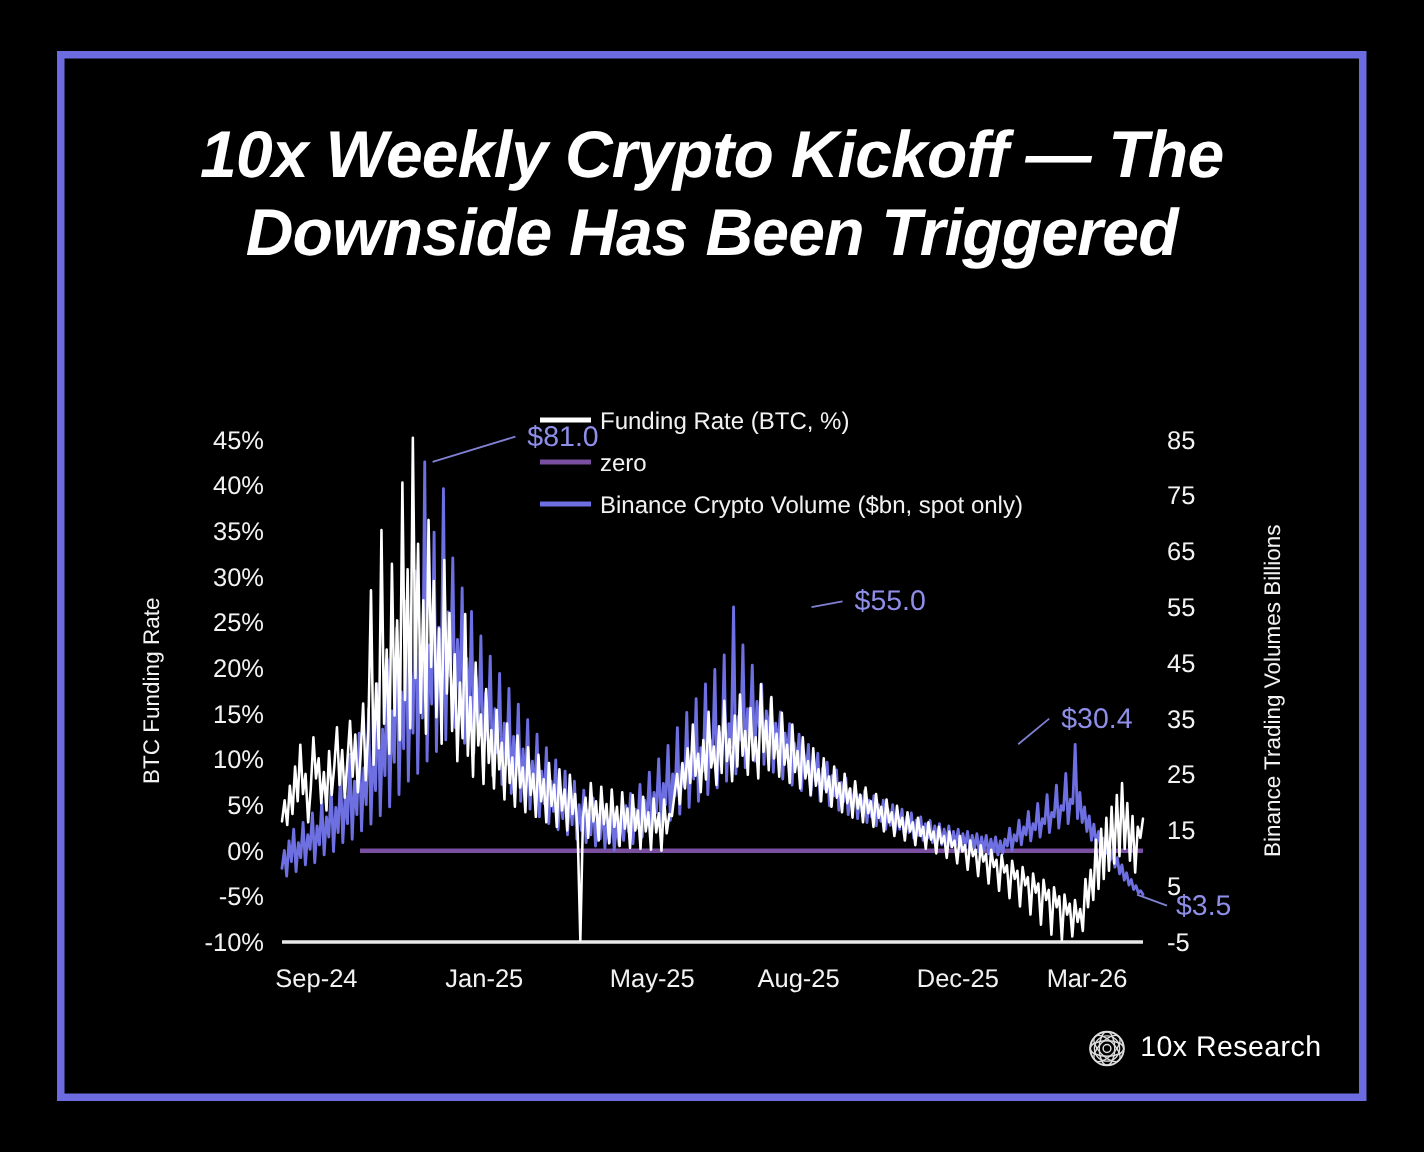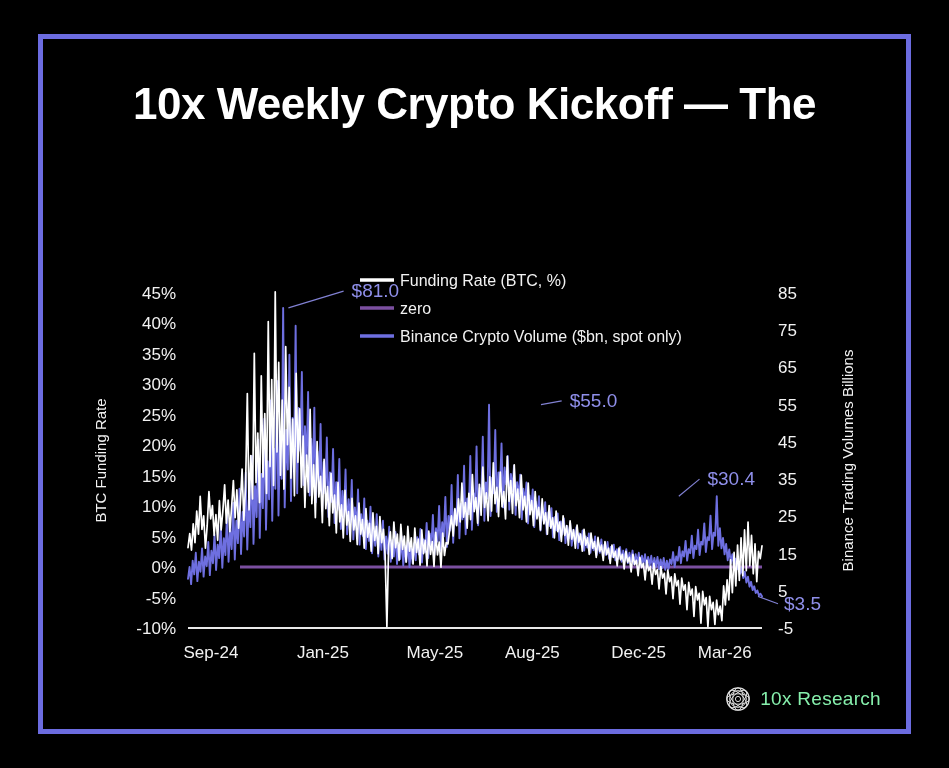--- a/index.html
+++ b/index.html
@@ -1,38 +1,39 @@
 <!DOCTYPE html>
 <html><head>
 <meta charset="utf-8">
 <style>
   html,body{margin:0;padding:0;background:#000;}
   body{width:949px;height:768px;overflow:hidden;font-family:"Liberation Sans",sans-serif;}
   #card{position:relative;width:949px;height:768px;background:#000;box-sizing:border-box;}
   #frame{position:absolute;left:38px;top:34px;width:873px;height:700px;border:5px solid #6C6CE0;box-sizing:border-box;}
   #title{position:absolute;left:60px;top:78px;width:829px;text-align:center;color:#fff;
          font-size:44px;line-height:52px;font-weight:700;letter-spacing:-0.5px;}
-  #title div{white-space:nowrap;}
+  #title div{white-space:nowrap;font-style:italic;}
   #plotwrap{position:absolute;left:60px;top:270px;width:830px;height:420px;}
   svg{display:block;}
   .axlabel{fill:#f2f2f2;font-size:15px;font-family:"Liberation Sans",sans-serif;}
   .tick{fill:#f2f2f2;font-size:17px;font-family:"Liberation Sans",sans-serif;}
   .legtxt{fill:#f2f2f2;font-size:16px;font-family:"Liberation Sans",sans-serif;}
   .anno{font-size:19px;font-family:"Liberation Sans",sans-serif;fill:#8F8FEA;}
   #brand{position:absolute;right:68px;bottom:56px;display:flex;align-items:center;gap:9px;}
-  #brand span{color:#86efac;font-size:19px;letter-spacing:.3px;}
+  #brand span{color:#ffffff;font-size:19px;letter-spacing:.3px;}
 </style>
 </head>
 <body>
 
 <div id="card">
   <div id="frame"></div>
 
   <div id="title">
     <div>10x Weekly Crypto Kickoff — The</div>
+    <div>Downside Has Been Triggered</div>
   </div>
 
   <div id="plotwrap">
     <svg id="chart" width="830" height="420" viewBox="0 0 830 420">
         <text x="116" y="29" text-anchor="end" class="tick">45%</text>
         <text x="116" y="59.45454545454544" text-anchor="end" class="tick">40%</text>
         <text x="116" y="89.90909090909088" text-anchor="end" class="tick">35%</text>
         <text x="116" y="120.36363636363635" text-anchor="end" class="tick">30%</text>
         <text x="116" y="150.8181818181818" text-anchor="end" class="tick">25%</text>
         <text x="116" y="181.27272727272728" text-anchor="end" class="tick">20%</text>

